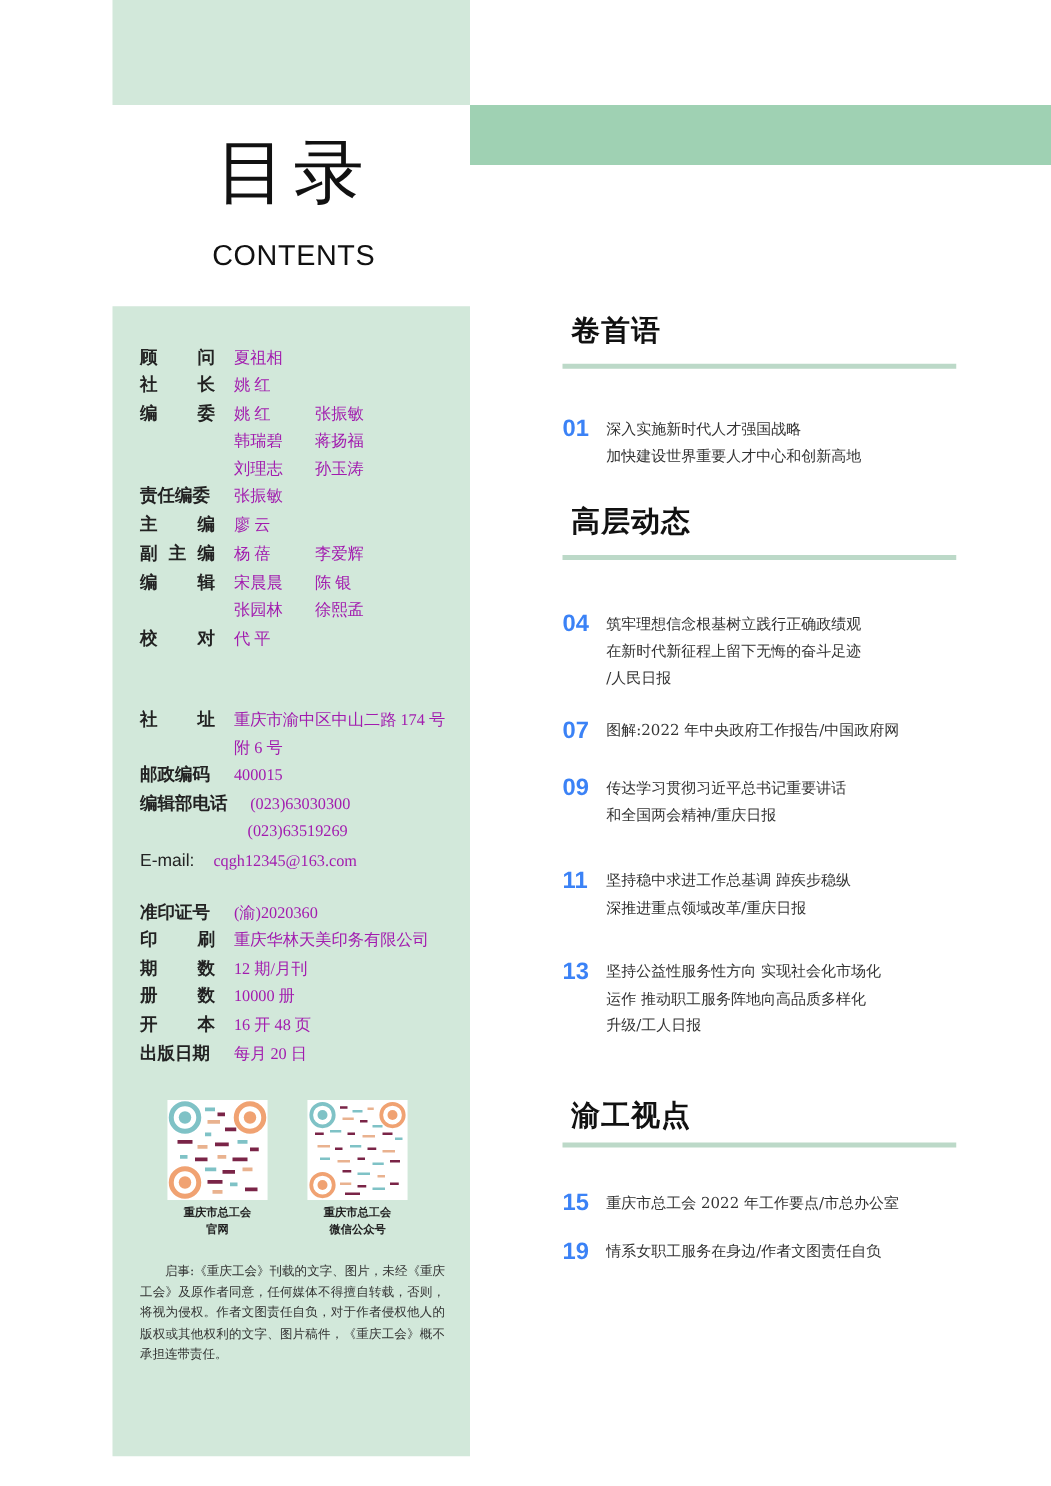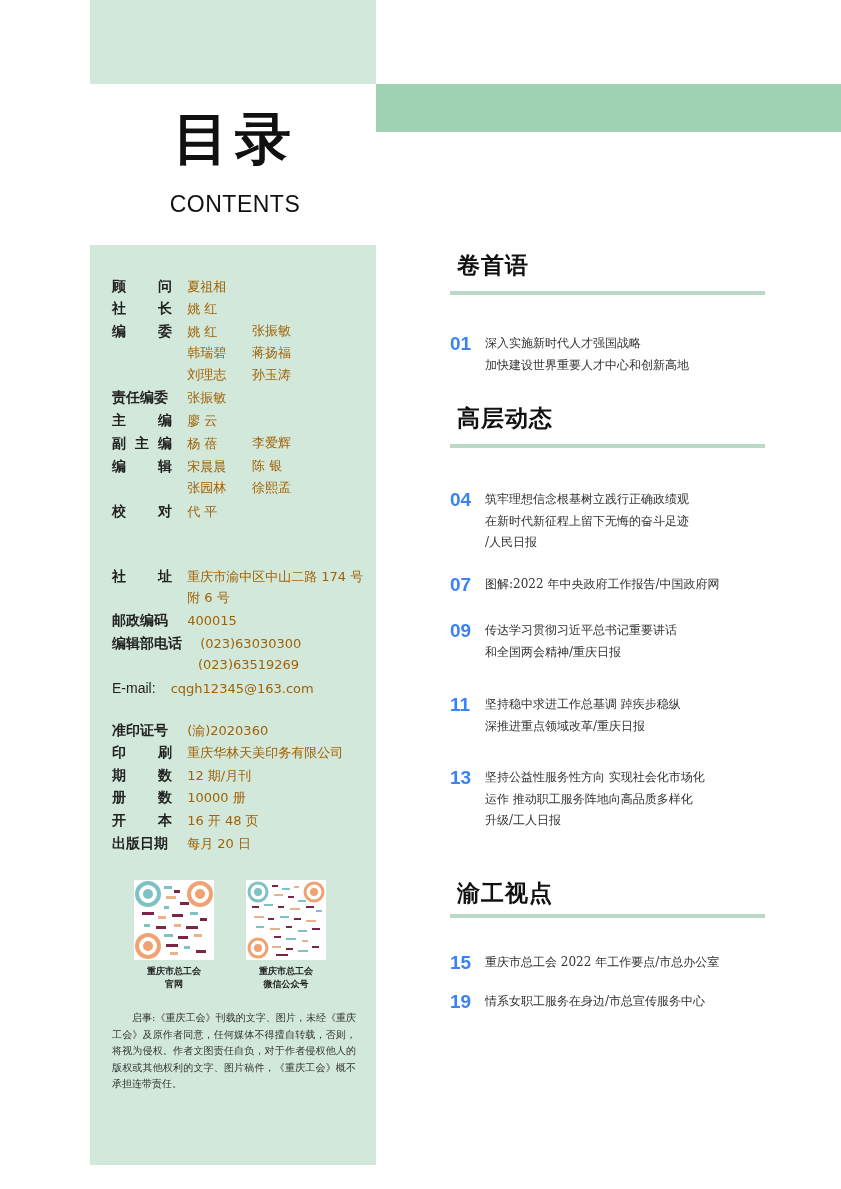--- a/index.html
+++ b/index.html
@@ -5,29 +5,29 @@
   html, body { margin: 0; padding: 0; }
   body {
     width: 841px; height: 1189px; position: relative; overflow: hidden;
     background: #ffffff;
     font-family: "DejaVu Sans", "Liberation Sans", sans-serif;
     color: #1a1a1a;
   }
   .top-block { position: absolute; left: 90px; top: 0; width: 286px; height: 84px; background: #d2e8da; }
   .accent-bar { position: absolute; left: 376px; top: 84px; width: 465px; height: 48px; background: #9fd1b3; }
   .title-cn { position: absolute; left: 90px; top: 104px; width: 290px; text-align: center;
-    font-size: 56px; font-weight: bold; letter-spacing: 6px; color: #111; line-height: 70px; }
+    font-size: 56px; font-weight: normal; letter-spacing: 6px; color: #111; line-height: 70px; }
   .title-en { position: absolute; left: 90px; top: 182px; width: 290px; text-align: center;
     font-family: "Liberation Sans", sans-serif; font-size: 23px; color: #111; letter-spacing: 0.5px; line-height: 44px; }
   .side-panel { position: absolute; left: 90px; top: 245px; width: 286px; height: 920px; background: #d2e8da; }
 
   .info-row { position: absolute; left: 22px; height: 22px; line-height: 22px; font-size: 13px; white-space: nowrap; }
   .info-label { display: inline-block; color: #222; font-weight: bold; font-size: 14px; }
   .info-label.justify { width: 60px; display: inline-flex; justify-content: space-between; }
-  .info-value { color: #a16207; font-size: 13px; margin-left: 11px; }
+  .info-value { color: #a21caf; font-size: 13px; margin-left: 11px; font-family: Liberation Serif, serif; }
   .info-value.abs { position: absolute; margin-left: 0; }
 
   .qr { position: absolute; width: 80px; height: 80px; background: #fff; overflow: hidden; }
   .qr-caption { position: absolute; width: 110px; text-align: center; font-size: 9px; font-weight: bold; color: #222; line-height: 13px; }
   .notice { position: absolute; left: 22px; top: 765px; width: 244px; font-family: "DejaVu Serif", serif; font-size: 10px;
     line-height: 16.5px; color: #333; text-indent: 2em; text-align: justify; }
 
   .section-title { position: absolute; left: 457px; font-size: 23px; font-weight: bold; color: #111; line-height: 30px; letter-spacing: 1px; }
   .section-rule { position: absolute; left: 450px; width: 315px; height: 4px; background: #bcd9c8; }
   .toc-item { position: absolute; left: 450px; width: 340px; }
@@ -310,14 +310,14 @@
 </div>
 
 <div class="section-title" style="top:878px">渝工视点</div>
 <div class="section-rule" style="top:914px"></div>
 <div class="toc-item" style="top:952px">
   <span class="toc-num">15</span>
   <span class="toc-text">重庆市总工会 2022 年工作要点/市总办公室</span>
 </div>
 <div class="toc-item" style="top:991px">
   <span class="toc-num">19</span>
-  <span class="toc-text">情系女职工服务在身边/市总宣传服务中心</span>
+  <span class="toc-text">情系女职工服务在身边/作者文图责任自负</span>
 </div>
 
 </body></html>

